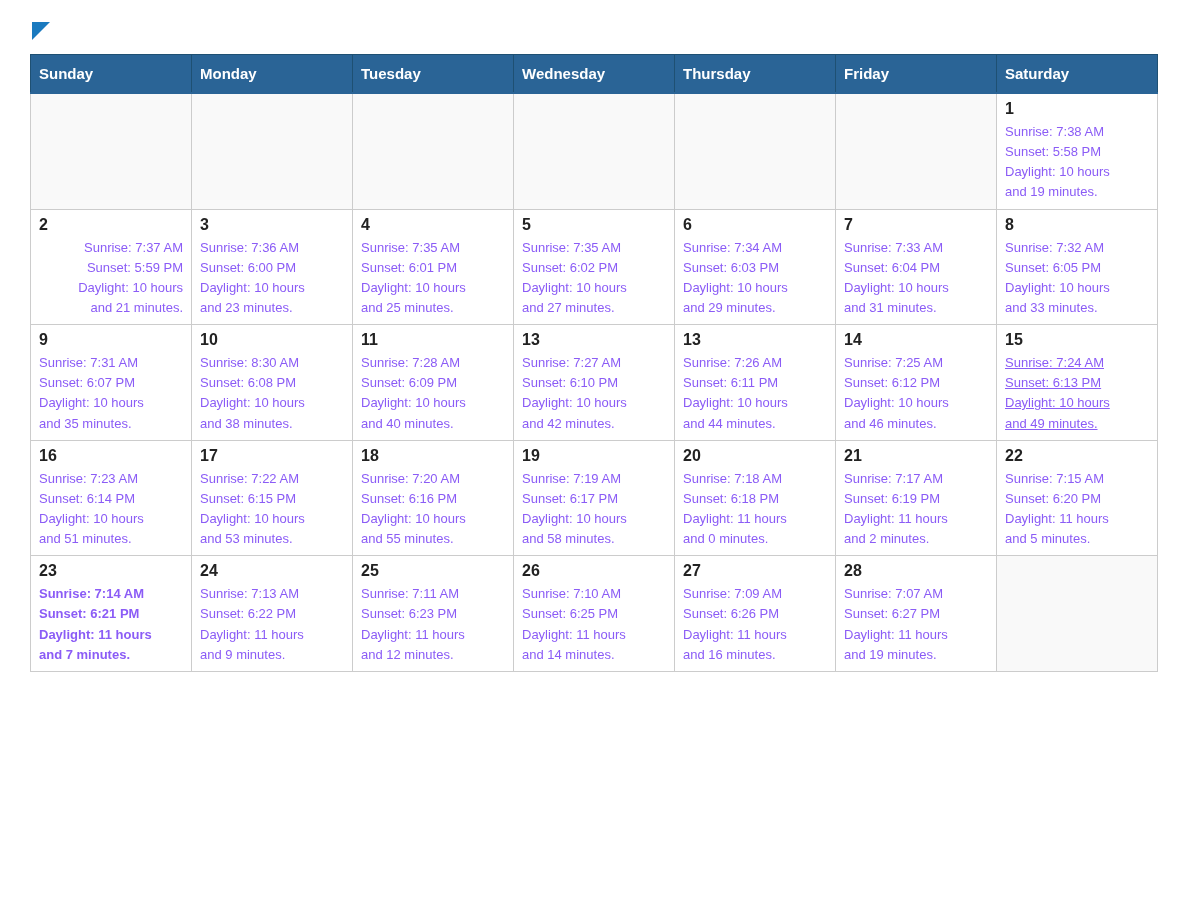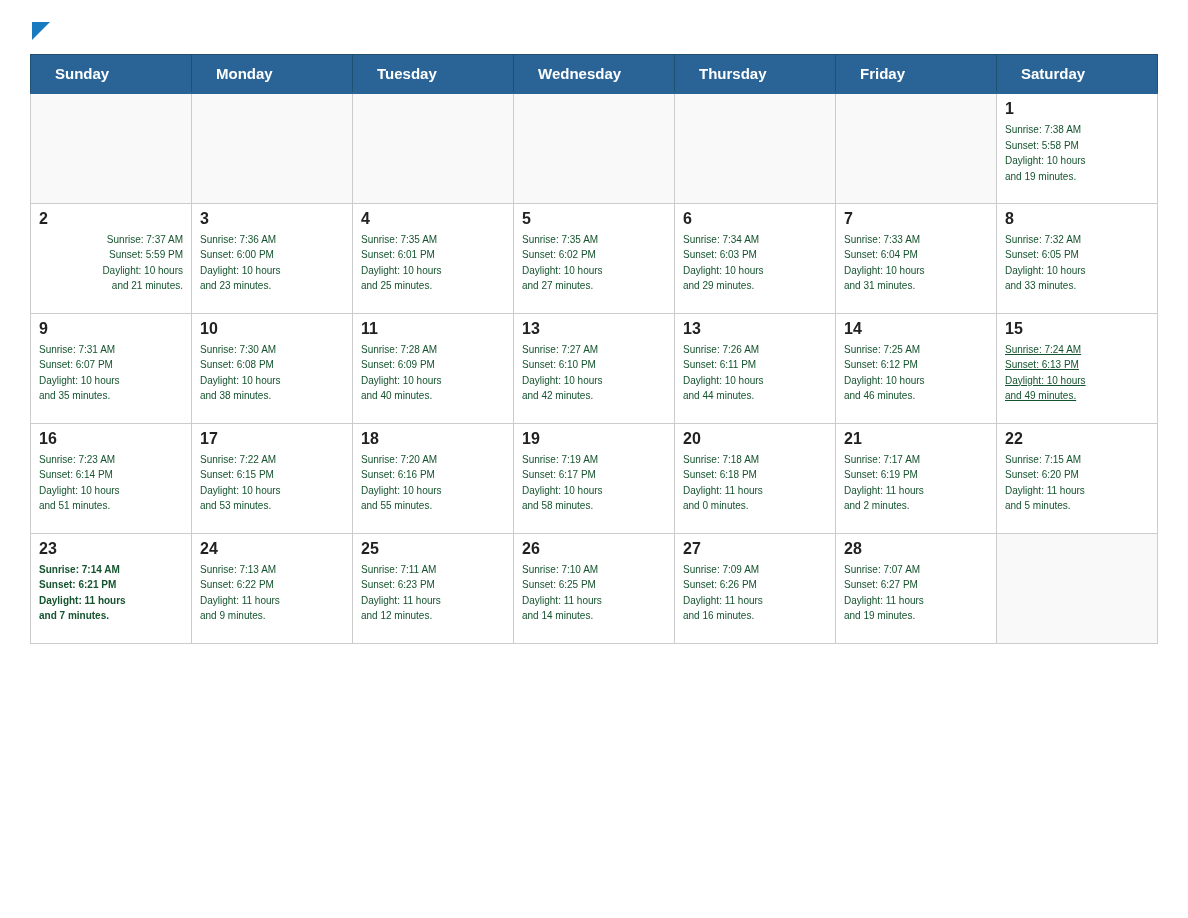--- a/index.html
+++ b/index.html
@@ -55,42 +55,42 @@
     table {
       width: 100%;
       border-collapse: collapse;
       table-layout: fixed;
     }
     thead tr th {
       background-color: #2a6496;
       color: #fff;
       font-size: 15px;
       font-weight: bold;
-      padding: 10px 24px;
+      padding: 10px 8px;
       text-align: left;
       border: 1px solid #1e5073;
     }
     tbody tr td {
       border: 1px solid #ccc;
       vertical-align: top;
       padding: 6px 8px;
       font-size: 12.5px;
       color: #333;
       height: 110px;
     }
     .day-number {
       font-size: 16px;
       font-weight: bold;
       color: #222;
       display: block;
       margin-bottom: 4px;
     }
     .day-info {
-      font-size: 10px;
-      color: #14532d;
+      font-size: 13px;
+      color: #8b5cf6;
       line-height: 1.55;
     }
     tbody tr:first-child td {
       border-top: 2px solid #2a6496;
     }
     tbody tr td:first-child {
       border-left: 1px solid #ccc;
     }
     .empty-cell {
       background: #f9f9f9;
@@ -204,21 +204,21 @@
       <tr>
         <td>
           <span class="day-number">9</span>
           <div class="day-info" style="white-space: pre-line;">Sunrise: 7:31 AM
 Sunset: 6:07 PM
 Daylight: 10 hours
 and 35 minutes.</div>
         </td>
         <td>
           <span class="day-number">10</span>
-          <div class="day-info" style="white-space: pre-line;">Sunrise: 7:30 AM
+          <div class="day-info" style="white-space: pre-line;">Sunrise: 8:30 AM
 Sunset: 6:08 PM
 Daylight: 10 hours
 and 38 minutes.</div>
         </td>
         <td>
           <span class="day-number">11</span>
           <div class="day-info" style="white-space: pre-line;">Sunrise: 7:28 AM
 Sunset: 6:09 PM
 Daylight: 10 hours
 and 40 minutes.</div>

